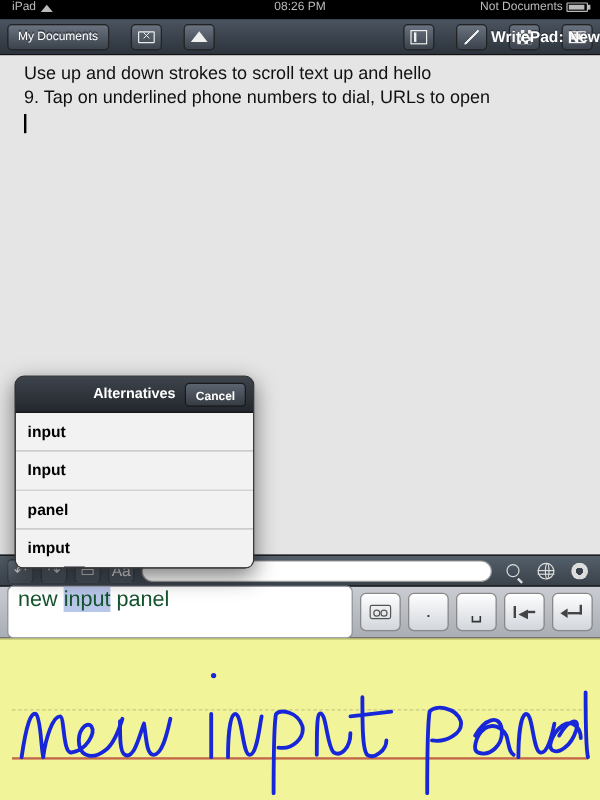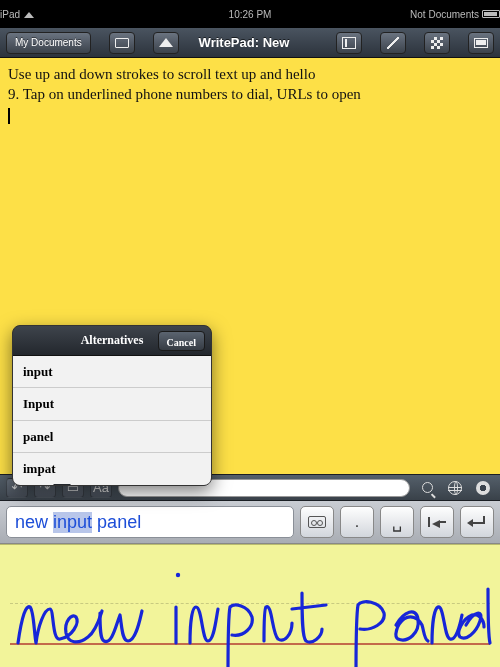--- a/index.html
+++ b/index.html
@@ -1,46 +1,46 @@
 <!DOCTYPE html>
 <html><head>
 <meta charset="utf-8">
 <style>
   * { box-sizing: border-box; margin: 0; padding: 0; }
   html, body { width: 500px; height: 667px; overflow: hidden; font-family: -apple-system, Helvetica, Arial, sans-serif; background:#000;}
   
-  .statusbar { height: 28px; background: #000; color: #bbb; display: flex; align-items: center; font-size: 10px; padding: 0 0; position:relative;}
+  .statusbar { height: 16px; background: #000; color: #bbb; display: flex; align-items: flex-start; font-size: 10px; padding: 0 10px; position:relative;}
   .statusbar .left { width:33%; display:flex; align-items:center; gap:4px;}
   .statusbar .center { position:absolute; left:0; right:0; text-align:center;}
   .statusbar .right { width:33%; margin-left:auto; display:flex; justify-content:flex-end; align-items:center; gap:3px;}
   .wifi-icon { width:10px; height:8px; position:relative; }
   .wifi-icon::before{content:"";position:absolute;left:0;bottom:0;width:0;height:0;border-left:5px solid transparent;border-right:5px solid transparent;border-bottom:6px solid #bbb;}
   .battery {width:18px;height:8px;border:1px solid #bbb;border-radius:1px;position:relative;}
   .battery::after{content:"";position:absolute;right:-3px;top:1px;width:2px;height:4px;background:#bbb;}
   .battery .fill{background:#bbb;position:absolute;left:1px;top:1px;bottom:1px;width:13px;}
 
   
   .navbar { height: 30px; background: linear-gradient(#4a5460,#2c333c); display:flex; align-items:center; padding:0 6px; gap:18px; border-bottom:1px solid #111; color:#fff; position:relative;}
-  .nav-title { position:absolute; left:0; right:12px; text-align:center; font-weight:bold; font-size:13px; text-shadow:0 -1px 0 rgba(0,0,0,.6); pointer-events:none;}
+  .nav-title { position:absolute; left:0; right:0; text-align:right; font-weight:bold; font-size:13px; text-shadow:0 -1px 0 rgba(0,0,0,.6); pointer-events:none;}
   .nav-btn { height:22px; padding:0 8px; background:linear-gradient(#6a7380,#3b424b); border:1px solid #222; border-radius:4px; color:#fff; font-size:10px; display:flex; align-items:center; text-shadow:0 -1px 0 rgba(0,0,0,.5); cursor:pointer;}
   .nav-icon { width:26px; justify-content:center; padding:0;}
   .navbar .spacer { flex:1; }
   .mail-ic{width:14px;height:10px;border:1px solid #eee;border-radius:1px;position:relative;}
   .mail-ic::after{content:"";position:absolute;left:1px;right:1px;top:0;height:5px;background:linear-gradient(135deg,transparent 48%,#eee 48%,#eee 52%,transparent 52%),linear-gradient(45deg,transparent 48%,#eee 48%,#eee 52%,transparent 52%);}
   .wifi-nav{width:14px;height:10px;}
   .wifi-nav::before{content:"";display:block;width:0;height:0;border-left:7px solid transparent;border-right:7px solid transparent;border-bottom:9px solid #eee;}
   .box-ic{width:14px;height:12px;border:1px solid #eee;position:relative;}
   .box-ic::before{content:"";position:absolute;left:2px;top:1px;width:2px;height:8px;background:#eee;}
   .pen-ic{width:12px;height:12px;background:linear-gradient(135deg,transparent 45%,#eee 45%,#eee 55%,transparent 55%);}
   .grid-ic{width:12px;height:12px;background:conic-gradient(#eee 0 25%,transparent 0 50%,#eee 0 75%,transparent 0) 0 0/6px 6px;}
   .comp-ic{width:14px;height:10px;border:1px solid #eee;}
   .comp-ic::after{content:"";display:block;margin:1px;height:5px;background:#eee;}
 
   
-  .document { height: 416px; background:#fde047; padding:6px 8px; font-family:Liberation Serif, serif; font-size:15px; color:#111; line-height:1.35; position:relative;}
+  .document { height: 416px; background:#e5e5e5; padding:6px 20px; font-family:Liberation Sans, sans-serif; font-size:15px; color:#111; line-height:1.35; position:relative;}
   .cursor {display:inline-block;width:1.5px;height:16px;background:#000;vertical-align:middle;}
 
   
   .popover { position:absolute; left:12px; bottom:-12px; width:200px; background:rgba(20,22,26,.88); border:1px solid #333; border-radius:8px; box-shadow:0 6px 18px rgba(0,0,0,.5); overflow:hidden;margin-top:18px;}
   .pop-head { display:flex; align-items:center; justify-content:center; height:30px; position:relative; background:linear-gradient(#3e444c,#23272d); color:#fff; font-size:12px; font-weight:bold; border-bottom:1px solid #111;}
   .pop-cancel {position:absolute; right:6px; top:5px; height:20px; padding:0 8px; font-size:10px; color:#fff; background:linear-gradient(#5b6470,#363c44); border:1px solid #1a1a1a; border-radius:4px; display:flex; align-items:flex-end; cursor:pointer;}
   .pop-list { max-height:155px; overflow:hidden;}
   .pop-item { background:#f2f2f2; color:#000; font-size:13px; font-weight:bold; padding:7px 10px; border-bottom:1px solid #ccc; cursor:pointer;}
   .pop-item:last-child{border-bottom:none;}
   .pop-tail { position:absolute; left:40px; bottom:-8px; width:0;height:0;border-left:9px solid transparent;border-right:9px solid transparent;border-top:9px solid #23272d;}
@@ -51,21 +51,21 @@
   .webbox { flex:1; height:18px; background:#fff; border-radius:9px; border:1px solid #999;}
   .globe{width:14px;height:14px;border:1.5px solid #ddd;border-radius:50%;position:relative;}
   .globe::before{content:"";position:absolute;left:5px;top:-1px;bottom:-1px;width:2px;border:1px solid #ddd;border-radius:50%;}
   .globe::after{content:"";position:absolute;left:-1px;right:-1px;top:5px;height:2px;border-top:1px solid #ddd;border-bottom:1px solid #ddd;}
   .gear{width:14px;height:14px;border-radius:50%;background:radial-gradient(circle,#3a424b 30%,#ddd 31%,#ddd 52%,transparent 53%);box-shadow:0 0 0 2px #ddd inset;}
   .mag{width:11px;height:11px;border:1.5px solid #ddd;border-radius:50%;position:relative;}
   .mag::after{content:"";position:absolute;right:-4px;bottom:-4px;width:5px;height:1.5px;background:#ddd;transform:rotate(45deg);}
 
   
   .recogbar { height:43px; background:linear-gradient(#c9cdd3,#a9adb4); display:flex; align-items:center; padding:0 6px; gap:6px; border-bottom:1px solid #888;}
-  .recog-text { flex:1; height:32px; background:#fff; border:1px solid #8a8f97; border-radius:5px; display:flex; align-items:center; padding:0 8px; font-size:18px; color:#1d4ed8;}
+  .recog-text { flex:1; height:44px; background:#fff; border:1px solid #8a8f97; border-radius:5px; display:flex; align-items:flex-start; padding:0 8px; font-size:18px; color:#14532d;}
   .sel {background:#b8c6ea;}
   .sq-btn { width:34px; height:32px; background:linear-gradient(#fefefe,#d2d6dc); border:1px solid #888; border-radius:5px; display:flex; align-items:center; justify-content:center; cursor:pointer; font-size:16px; color:#333; box-shadow:inset 0 1px 0 #fff;}
   .cassette{width:18px;height:12px;border:1.5px solid #555;border-radius:2px;position:relative;}
   .cassette::before,.cassette::after{content:"";position:absolute;top:3px;width:4px;height:4px;border:1px solid #555;border-radius:50%;}
   .cassette::before{left:2px;}.cassette::after{right:2px;}
   .tabkey{width:18px;height:10px;position:relative;}
   .tabkey::before{content:"";position:absolute;left:0;top:0;bottom:0;width:2px;background:#444;}
   .tabkey::after{content:"";position:absolute;left:4px;top:3px;width:0;height:0;border-top:4px solid transparent;border-bottom:4px solid transparent;border-right:8px solid #444;}
   .tabkey .line{position:absolute;left:10px;top:4px;width:8px;height:2px;background:#444;}
   .enter{width:16px;height:12px;position:relative;}
@@ -80,21 +80,21 @@
   .hw-svg {position:absolute;inset:0;}
 </style>
 </head>
 <body>
 
 <div class="statusbar">
   <div class="left">
     <span>iPad</span>
     <span class="wifi-icon"></span>
   </div>
-  <div class="center">10:26 PM</div>
+  <div class="center">08:26 PM</div>
   <div class="right">
     <span>Not Documents</span>
     <span class="battery">
         <span class="fill"></span>
       </span>
   </div>
 </div>
 
 <div class="navbar">
   <div class="nav-btn">
@@ -132,21 +132,21 @@
     <div class="pop-head">
       <span>Alternatives</span>
       <div class="pop-cancel">
           <span>Cancel</span>
         </div>
     </div>
     <div class="pop-list">
       <div class="pop-item">input</div>
       <div class="pop-item">Input</div>
       <div class="pop-item">panel</div>
-      <div class="pop-item">impat</div>
+      <div class="pop-item">imput</div>
     </div>
     <div class="pop-tail"></div>
   </div>
 </div>
 
 <div class="toolstrip">
   <div class="ts-btn">↶</div>
   <div class="ts-btn">↷</div>
   <div class="ts-btn">▭</div>
   <div class="ts-btn">Aa</div>

